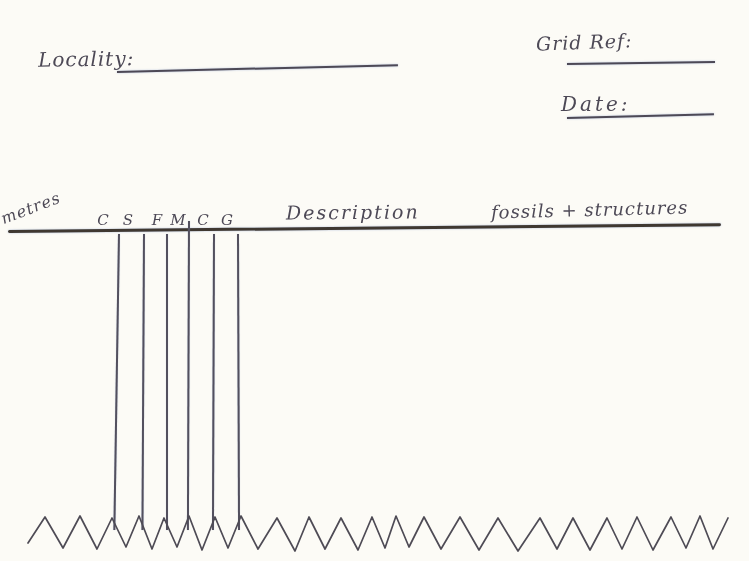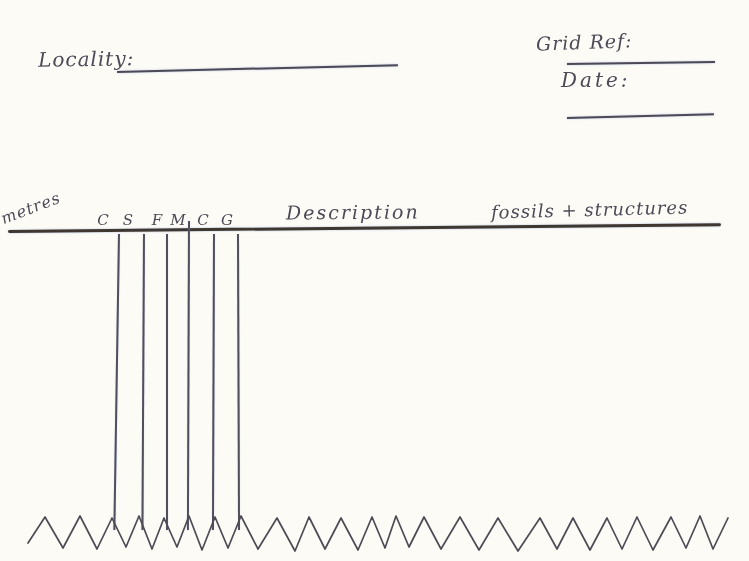--- a/index.html
+++ b/index.html
@@ -21,21 +21,21 @@
   .rule{
     position:absolute;
     background:#4d4956;
     box-shadow:0 0 2px rgba(125,150,200,0.55);
   }
   
   .locality-label{left:38px;top:47px;font-size:20px;transform:rotate(-1deg);}
   .locality-line{left:117px;top:71px;width:281px;height:2px;transform:rotate(-1.4deg);transform-origin:left center;}
   .gridref-label{left:536px;top:31px;font-size:19px;transform:rotate(-2deg);}
   .gridref-line{left:567px;top:63px;width:148px;height:2px;transform:rotate(-0.8deg);transform-origin:left center;}
-  .date-label{left:561px;top:68px;font-size:20px;letter-spacing:3px;}
+  .date-label{left:561px;top:92px;font-size:20px;letter-spacing:3px;}
   .date-line{left:567px;top:117px;width:147px;height:2px;transform:rotate(-1.5deg);transform-origin:left center;}
   
   .metres-label{left:5px;top:209px;font-size:16px;transform:rotate(-21deg);transform-origin:0 100%;}
   .header-line{
     left:8px;top:230px;width:713px;height:3px;
     background:#3f3831;border-radius:2px;
     transform:rotate(-0.55deg);transform-origin:left center;
     box-shadow:0 0 2px rgba(125,150,200,0.6);
   }
   .grain-letter{

